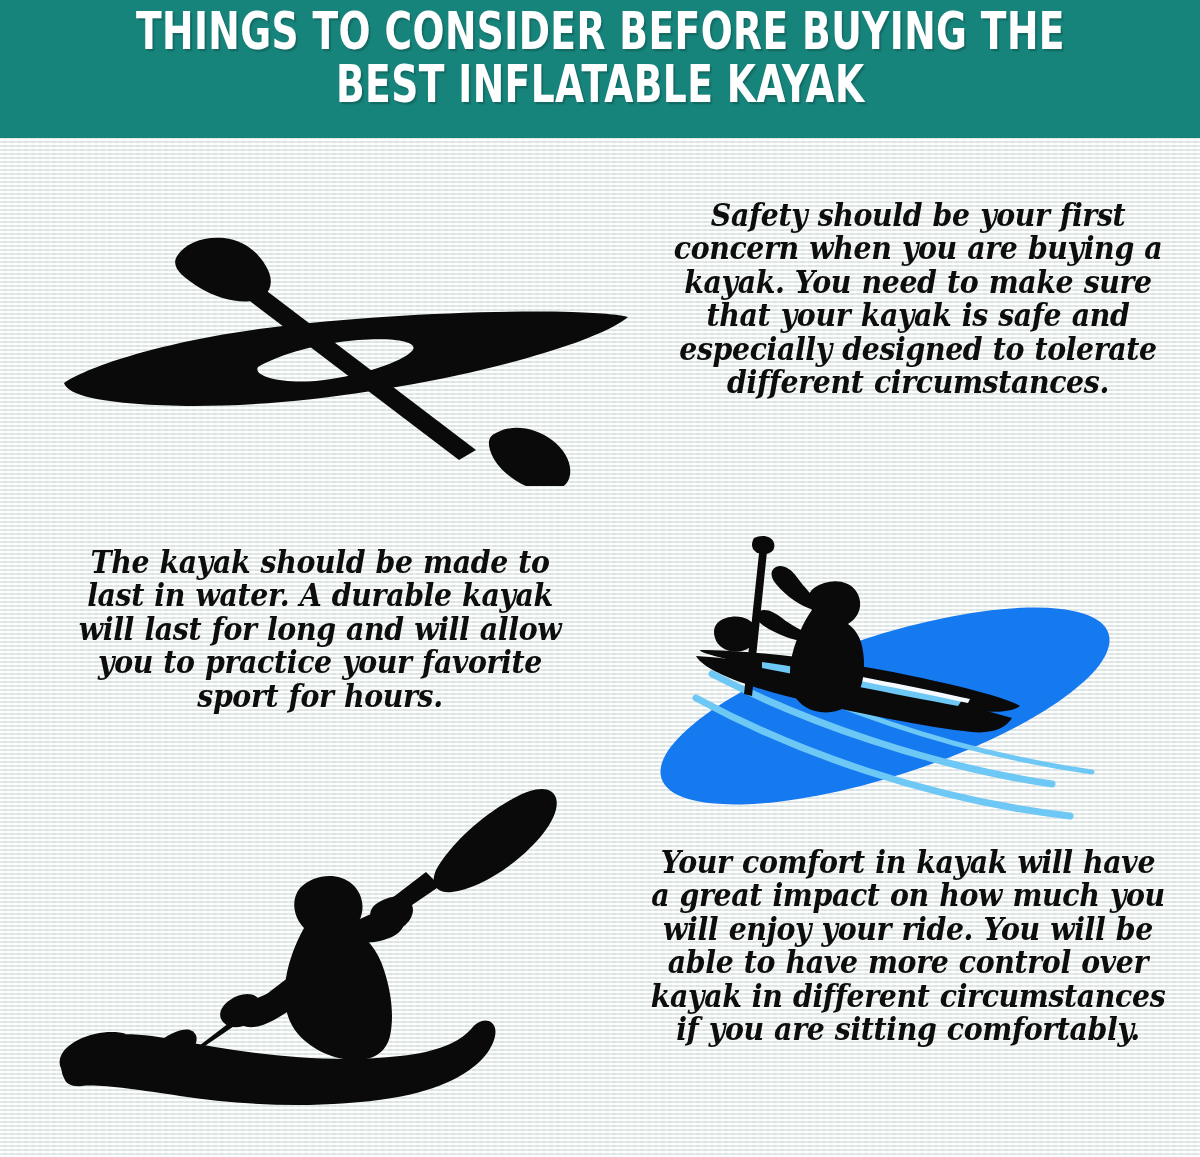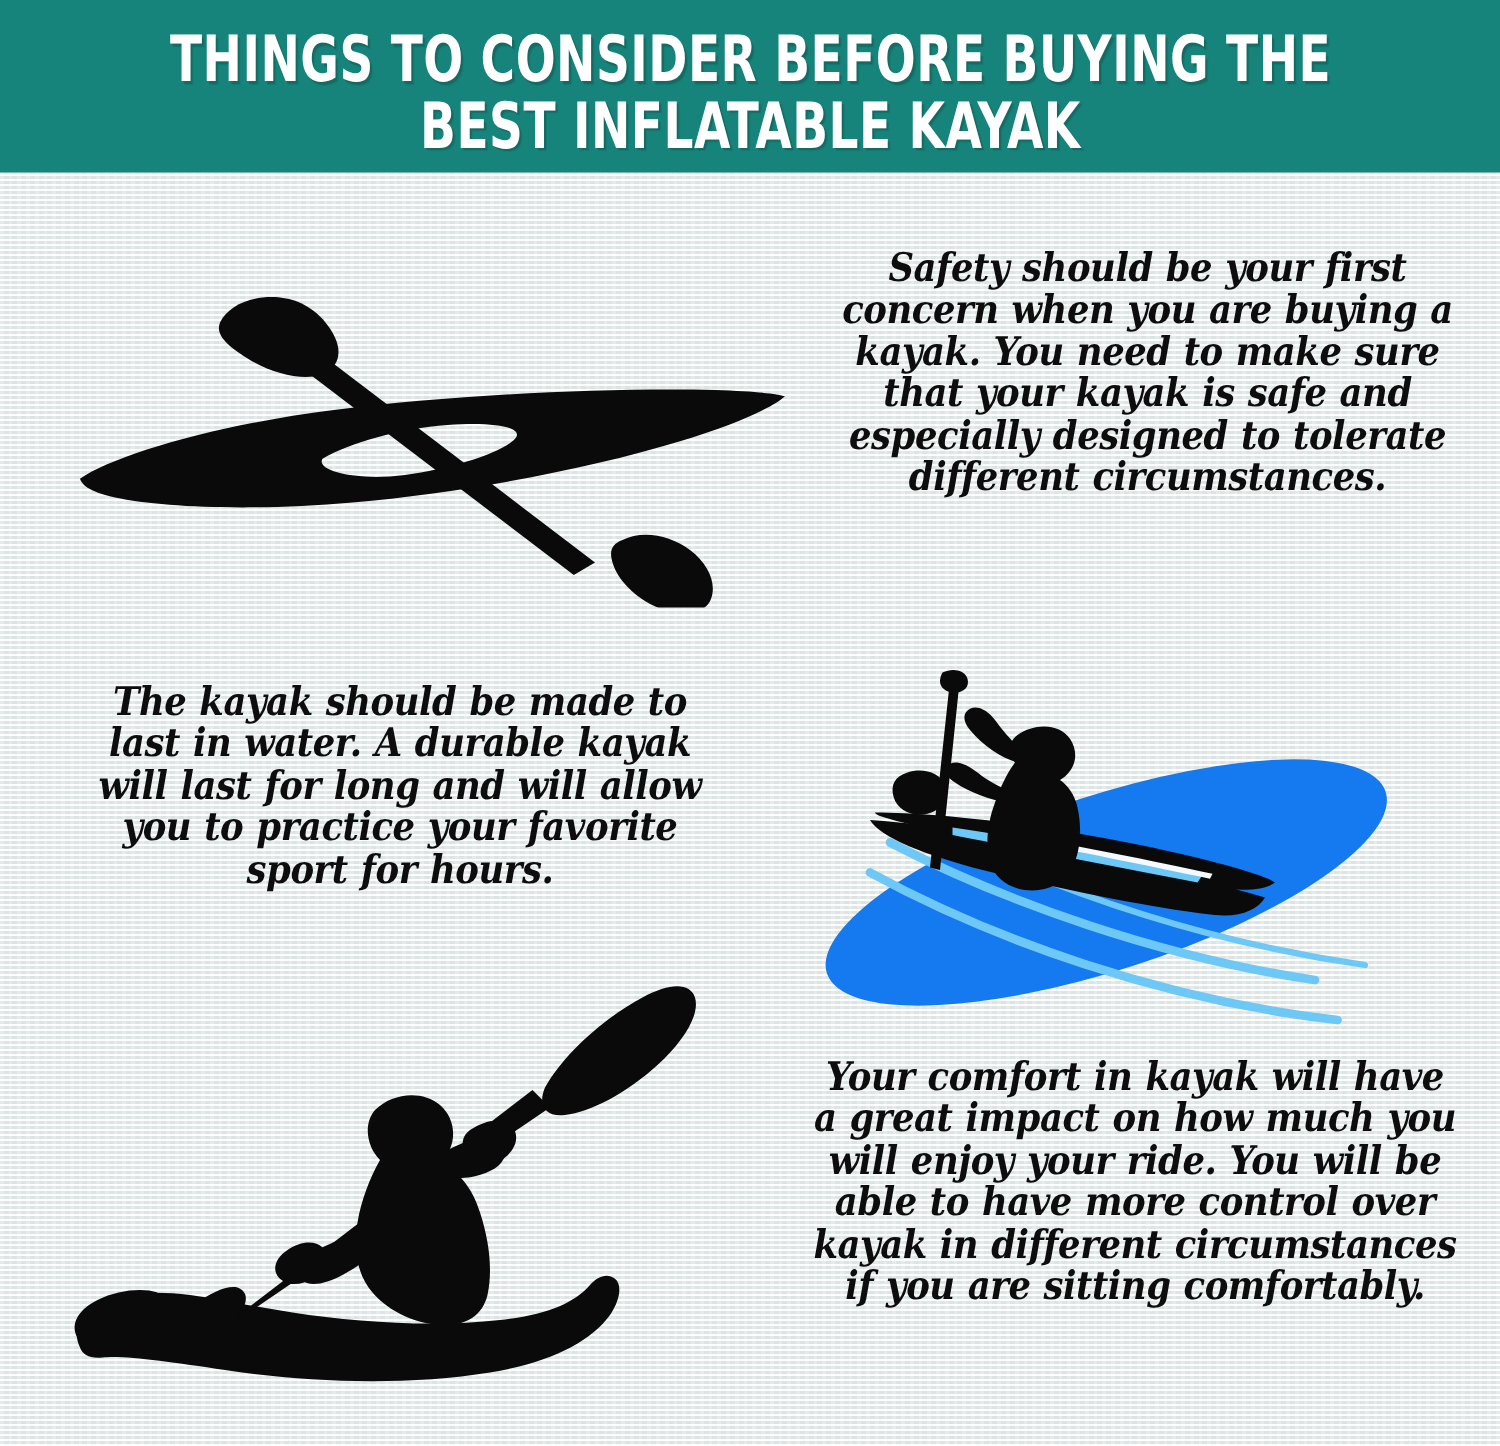--- a/index.html
+++ b/index.html
@@ -41,21 +41,21 @@
   #header-band {
     position: absolute;
     left: 0;
     top: 0;
     width: 1200px;
     height: 138px;
     background: #17847b;
     display: flex;
     flex-direction: column;
     align-items: center;
-    justify-content: flex-end;
+    justify-content: flex-start;
     box-sizing: border-box;
     padding: 6px 40px 10px 40px;
   }
   .title-line {
     color: #ffffff;
     font-family: "DejaVu Sans", sans-serif;
     font-weight: bold;
     font-stretch: condensed;
     text-transform: uppercase;
     letter-spacing: 0.5px;

